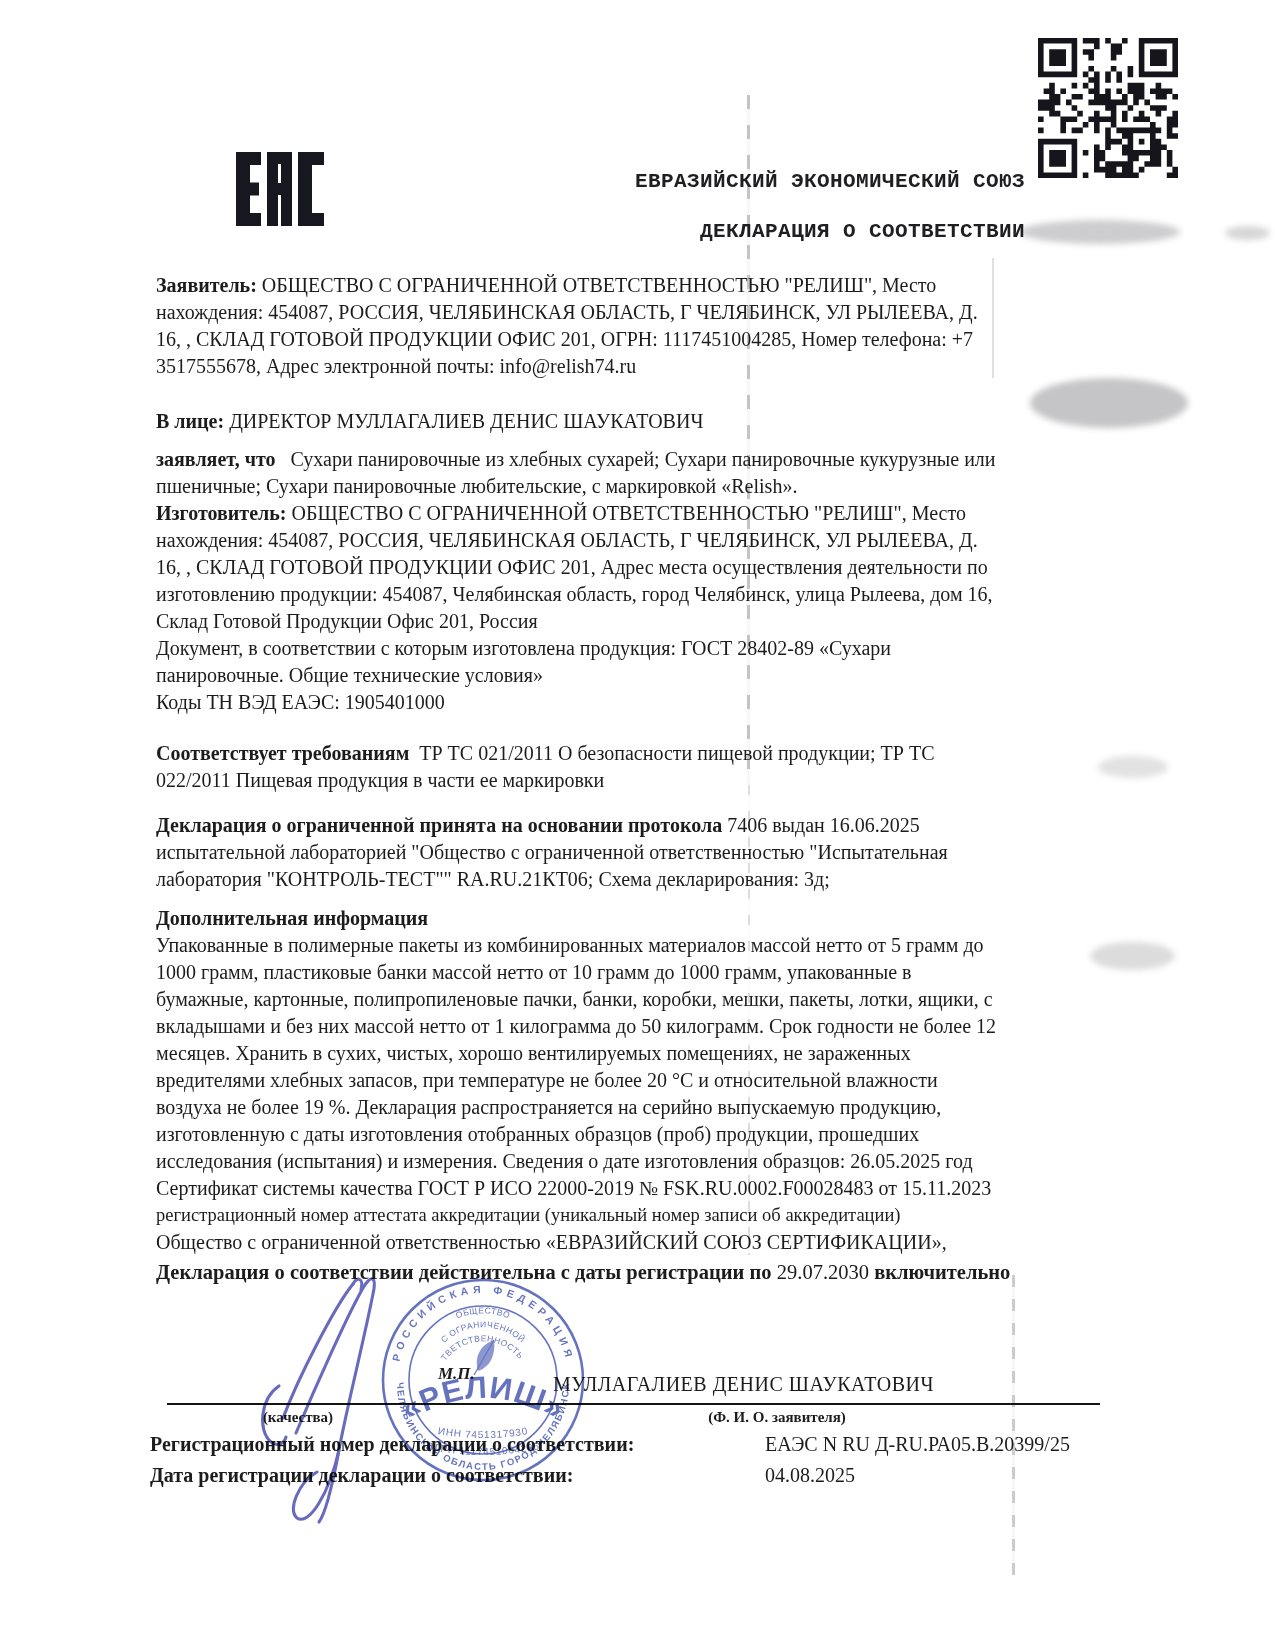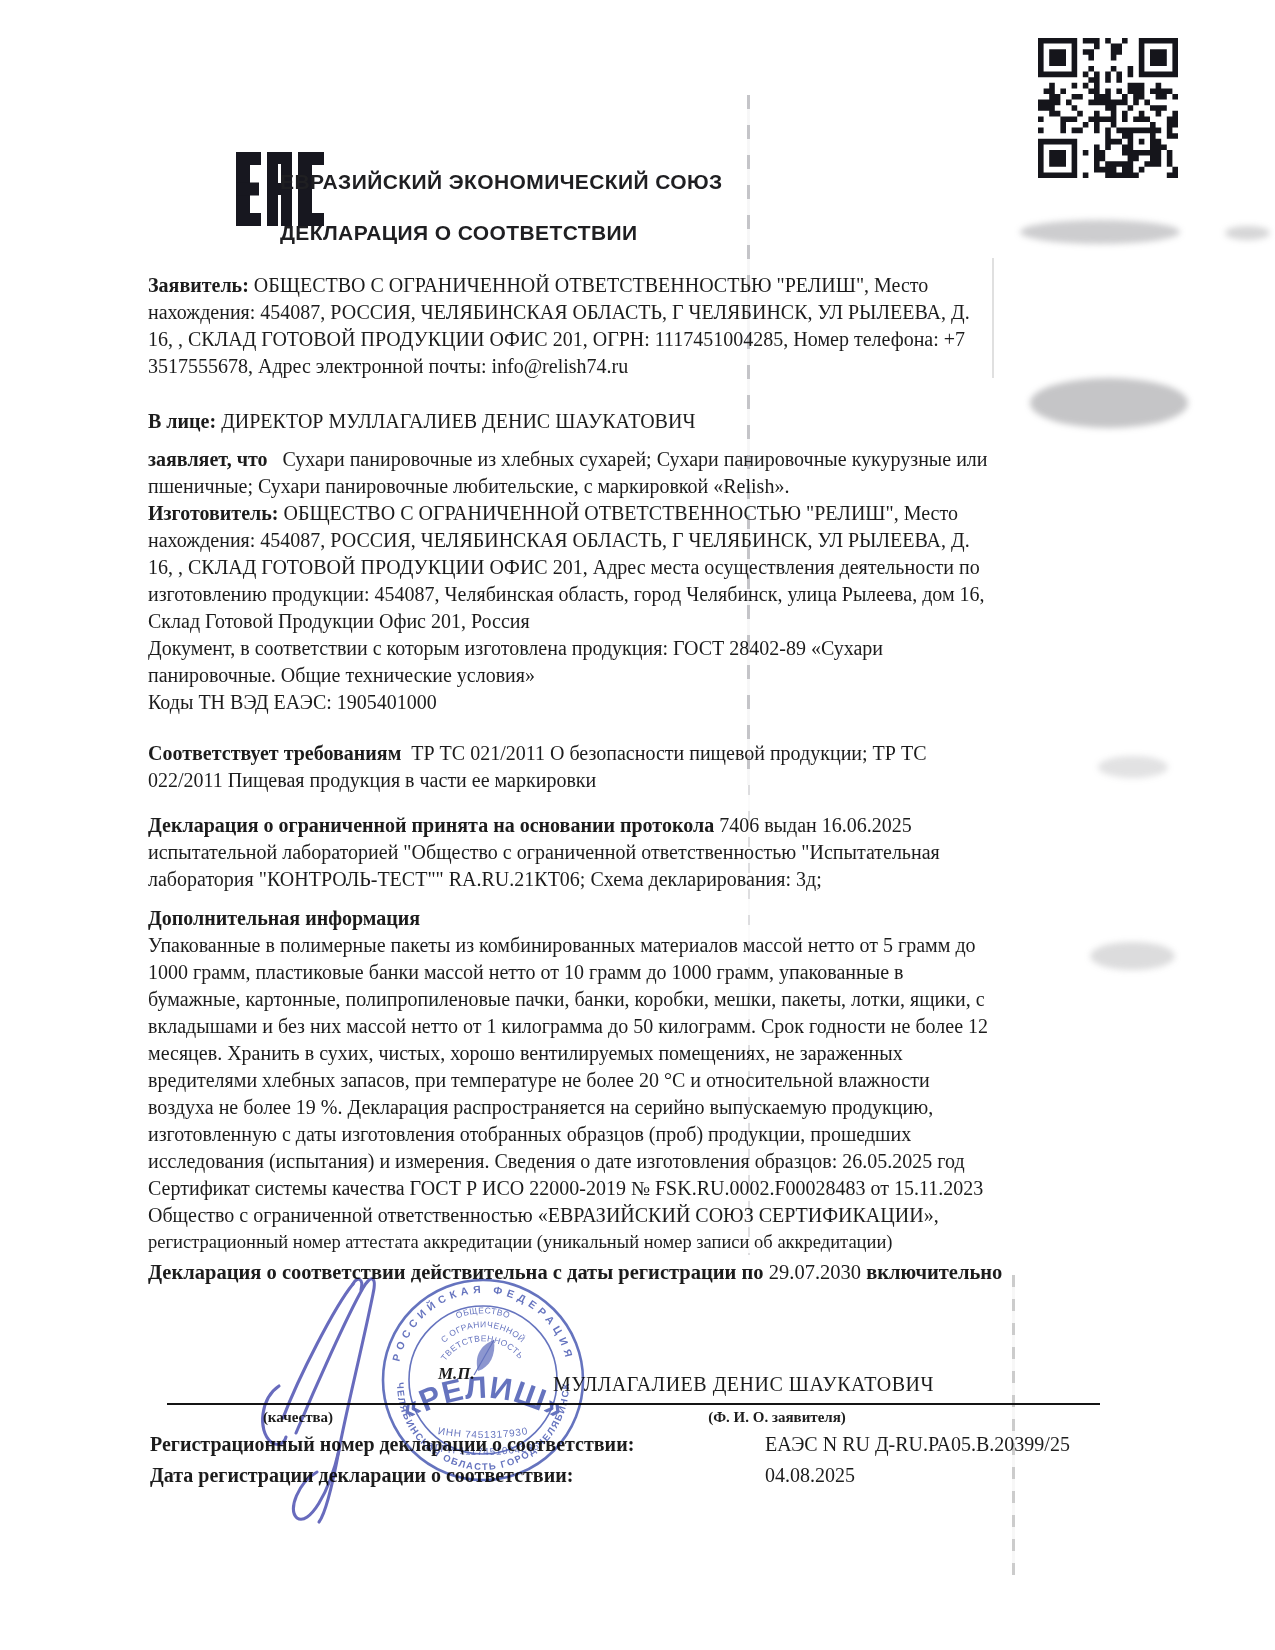--- a/index.html
+++ b/index.html
@@ -1,26 +1,26 @@
 <!DOCTYPE html>
 <html><head>
 <meta charset="utf-8">
 <style>
   html,body{margin:0;padding:0;background:#e8e8e8;}
   .page{position:relative;width:1275px;height:1650px;background:#ffffff;margin:0 auto;
         font-family:"Liberation Serif", serif;color:#1c1c1c;overflow:hidden;}
   
-  .titles{position:absolute;left:280px;top:170px;width:745px;text-align:left;
-          font-family:Liberation Sans, sans-serif;font-weight:bold;color:#1f1f22;}
+  .titles{position:absolute;left:280px;top:170px;width:745px;text-align:right;
+          font-family:Liberation Mono, monospace;font-weight:bold;color:#1f1f22;}
   .title1{font-size:21px;letter-spacing:.4px;}
   .title2{font-size:21px;letter-spacing:.4px;margin-top:27px;}
   .eac-svg{position:absolute;left:236px;top:152px;}
   .qr-svg{position:absolute;left:1038px;top:38px;}
   
-  .tblock{position:absolute;left:148px;font-size:20px;line-height:27px;}
+  .tblock{position:absolute;left:156px;font-size:20px;line-height:27px;}
   .tline{white-space:pre;}
   .tline.small{font-size:18.5px;}
   .b{font-weight:bold;}
   .validity .tline{font-size:20.5px;}
   
   .mp{position:absolute;left:438px;top:1364px;font-weight:bold;font-size:17px;font-style:italic;}
   .fio{position:absolute;left:553px;top:1373px;font-size:20px;letter-spacing:.5px;}
   .sig-line{position:absolute;left:167px;top:1403px;width:933px;height:2.4px;background:#141414;}
   .cap{position:absolute;top:1409px;font-size:15px;font-weight:bold;text-align:center;}
   .cap-sign{left:228px;width:140px;}
@@ -126,22 +126,22 @@
         <div class="tline"><span>Упакованные в полимерные пакеты из комбинированных материалов массой нетто от 5 грамм до</span></div>
         <div class="tline"><span>1000 грамм, пластиковые банки массой нетто от 10 грамм до 1000 грамм, упакованные в</span></div>
         <div class="tline"><span>бумажные, картонные, полипропиленовые пачки, банки, коробки, мешки, пакеты, лотки, ящики, с</span></div>
         <div class="tline"><span>вкладышами и без них массой нетто от 1 килограмма до 50 килограмм. Срок годности не более 12</span></div>
         <div class="tline"><span>месяцев. Хранить в сухих, чистых, хорошо вентилируемых помещениях, не зараженных</span></div>
         <div class="tline"><span>вредителями хлебных запасов, при температуре не более 20 °С и относительной влажности</span></div>
         <div class="tline"><span>воздуха не более 19 %. Декларация распространяется на серийно выпускаемую продукцию,</span></div>
         <div class="tline"><span>изготовленную с даты изготовления отобранных образцов (проб) продукции, прошедших</span></div>
         <div class="tline"><span>исследования (испытания) и измерения. Сведения о дате изготовления образцов: 26.05.2025 год</span></div>
         <div class="tline"><span>Сертификат системы качества ГОСТ Р ИСО 22000-2019 № FSK.RU.0002.F00028483 от 15.11.2023</span></div>
+        <div class="tline small"><span>регистрационный номер аттестата аккредитации (уникальный номер записи об аккредитации)</span></div>
         <div class="tline"><span>Общество с ограниченной ответственностью «ЕВРАЗИЙСКИЙ СОЮЗ СЕРТИФИКАЦИИ»,</span></div>
-        <div class="tline small"><span>регистрационный номер аттестата аккредитации (уникальный номер записи об аккредитации)</span></div>
       </div>
       <div class="tblock validity" style="top: 1259px; line-height: 27px;">
         <div class="tline"><span class="b">Декларация о соответствии действительна с даты регистрации по </span><span>29.07.2030</span><span class="b"> включительно</span></div>
       </div>
     </div>
 
   <div class="mp">М.П.</div>
   <div class="fio">МУЛЛАГАЛИЕВ ДЕНИС ШАУКАТОВИЧ</div>
   <div class="sig-line"></div>
   <div class="cap cap-sign">(качества)</div>

